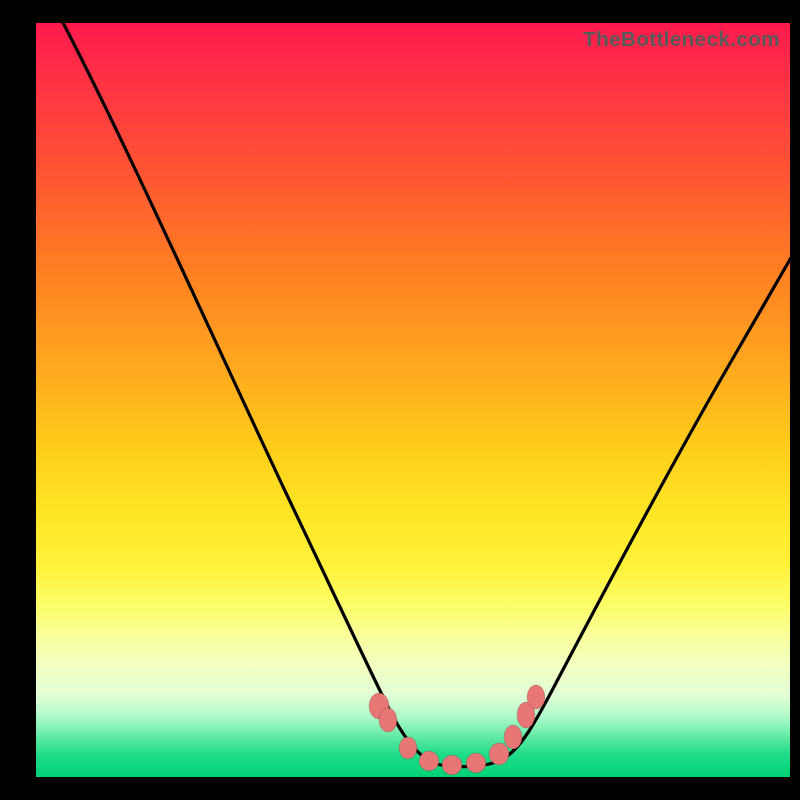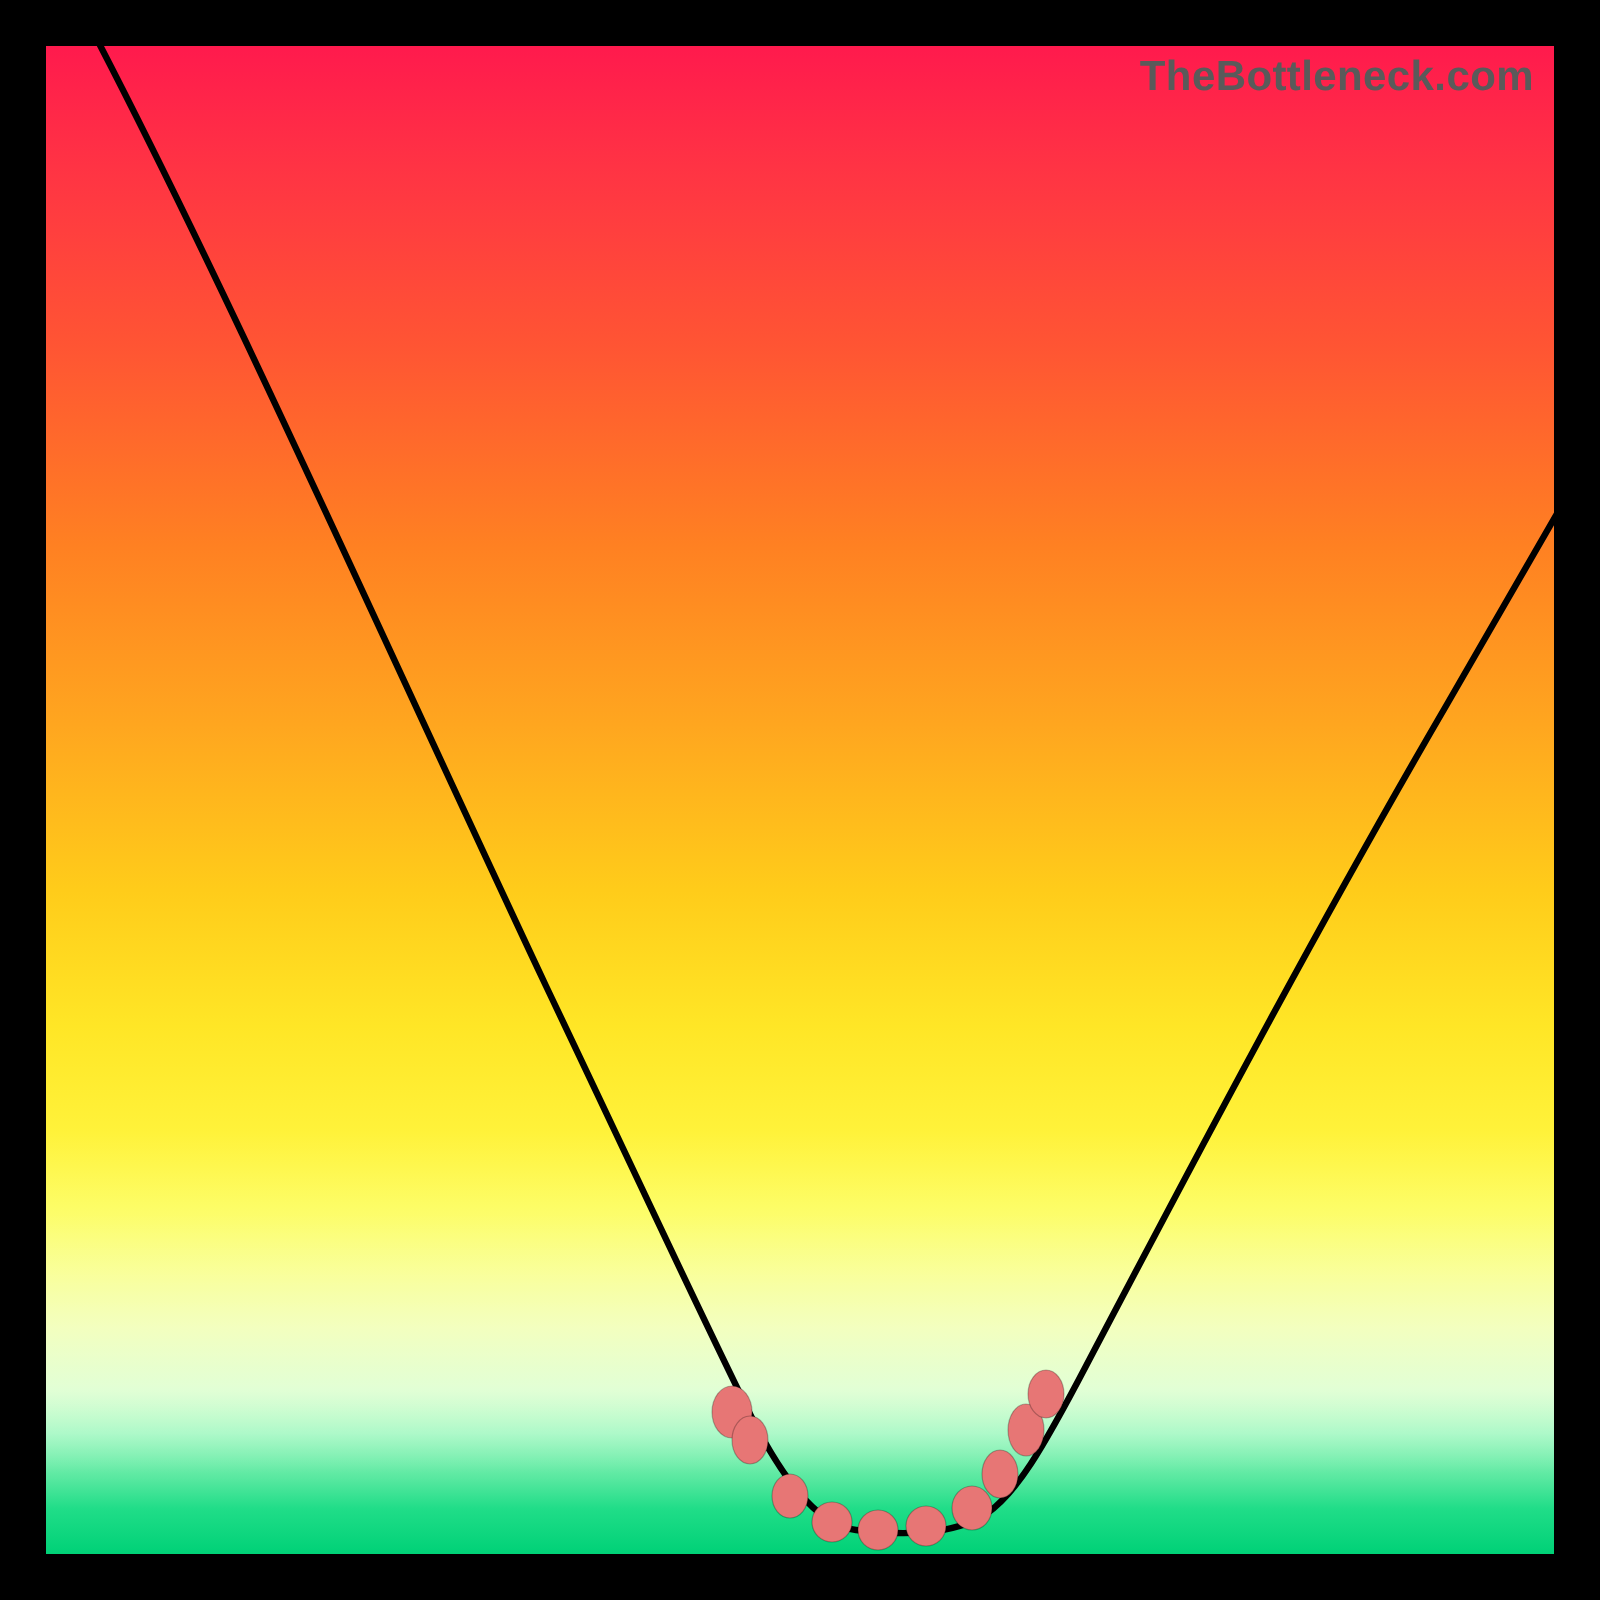--- a/index.html
+++ b/index.html
@@ -8,20 +8,21 @@
     width: 800px;
     height: 800px;
     background: #000;
     overflow: hidden;
     font-family: Arial, Helvetica, sans-serif;
   }
   .frame {
     position: absolute;
     inset: 0;
     background: #000;
+    margin-left: 13px;
   }
   .plot {
     position: absolute;
     left: 23px;
     top: 23px;
     width: 754px;
     height: 754px;
     background: linear-gradient(to bottom,
       #ff1a4d 0%,
       #ff3344 8%,

